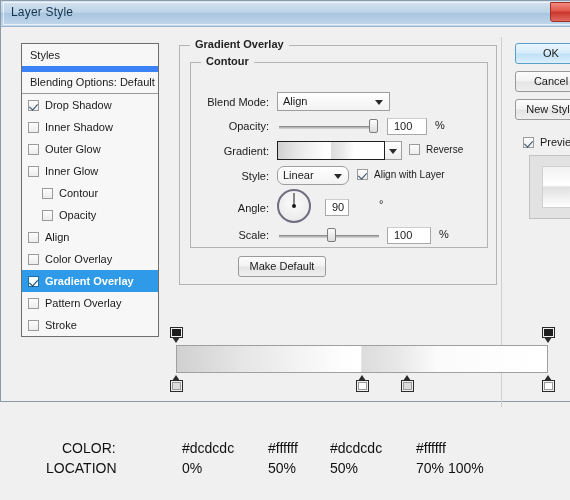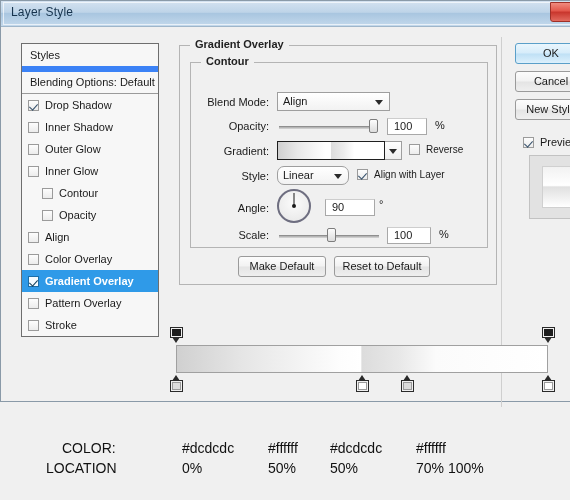--- a/index.html
+++ b/index.html
@@ -433,36 +433,35 @@
           <div class="chk-inline" style="left:166px; top:106px;">
             <span class="cb on" id="align-cb"></span>
             <span>Align with Layer</span>
           </div>
 
           <div class="lbl" style="left:-2px; top:139px; width:80px;">Angle:</div>
           <div class="dial" style="left:86px; top:126px;">
             <div class="needle"></div>
             <div class="hub"></div>
           </div>
-          <div class="numbox" style="left:134px; top:136px; width:50px;">
+          <div class="numbox" style="left:134px; top:136px; width:24px;">
             <span>90</span>
           </div>
           <div class="fld" style="left:188px; top:135px;">°</div>
 
           <div class="lbl" style="left:-2px; top:166px; width:80px;">Scale:</div>
           <div class="slider-track" style="left:88px; top:172px; width:100px;"></div>
           <div class="slider-knob" style="left:136px; top:165px;"></div>
           <div class="numbox" style="left:196px; top:164px; width:44px;">
             <span>100</span>
           </div>
           <div class="fld" style="left:248px; top:165px;">%</div>
         </div>
 
         <div class="btn" style="left:58px; top:210px; width:88px;">Make Default</div>
-        <div class="btn" style="left:154px; top:210px; width:96px;">Reset to Default</div>
       </div>
 
       <div class="right-divider"></div>
       <div class="rightcol">
         <div class="rbtn primary" style="top:0px;">OK</div>
         <div class="rbtn" style="top:28px;">Cancel</div>
         <div class="rbtn" style="top:56px;">New Style</div>
 
         <div class="preview-chk">
           <span class="cb on" id="preview-cb"></span>

